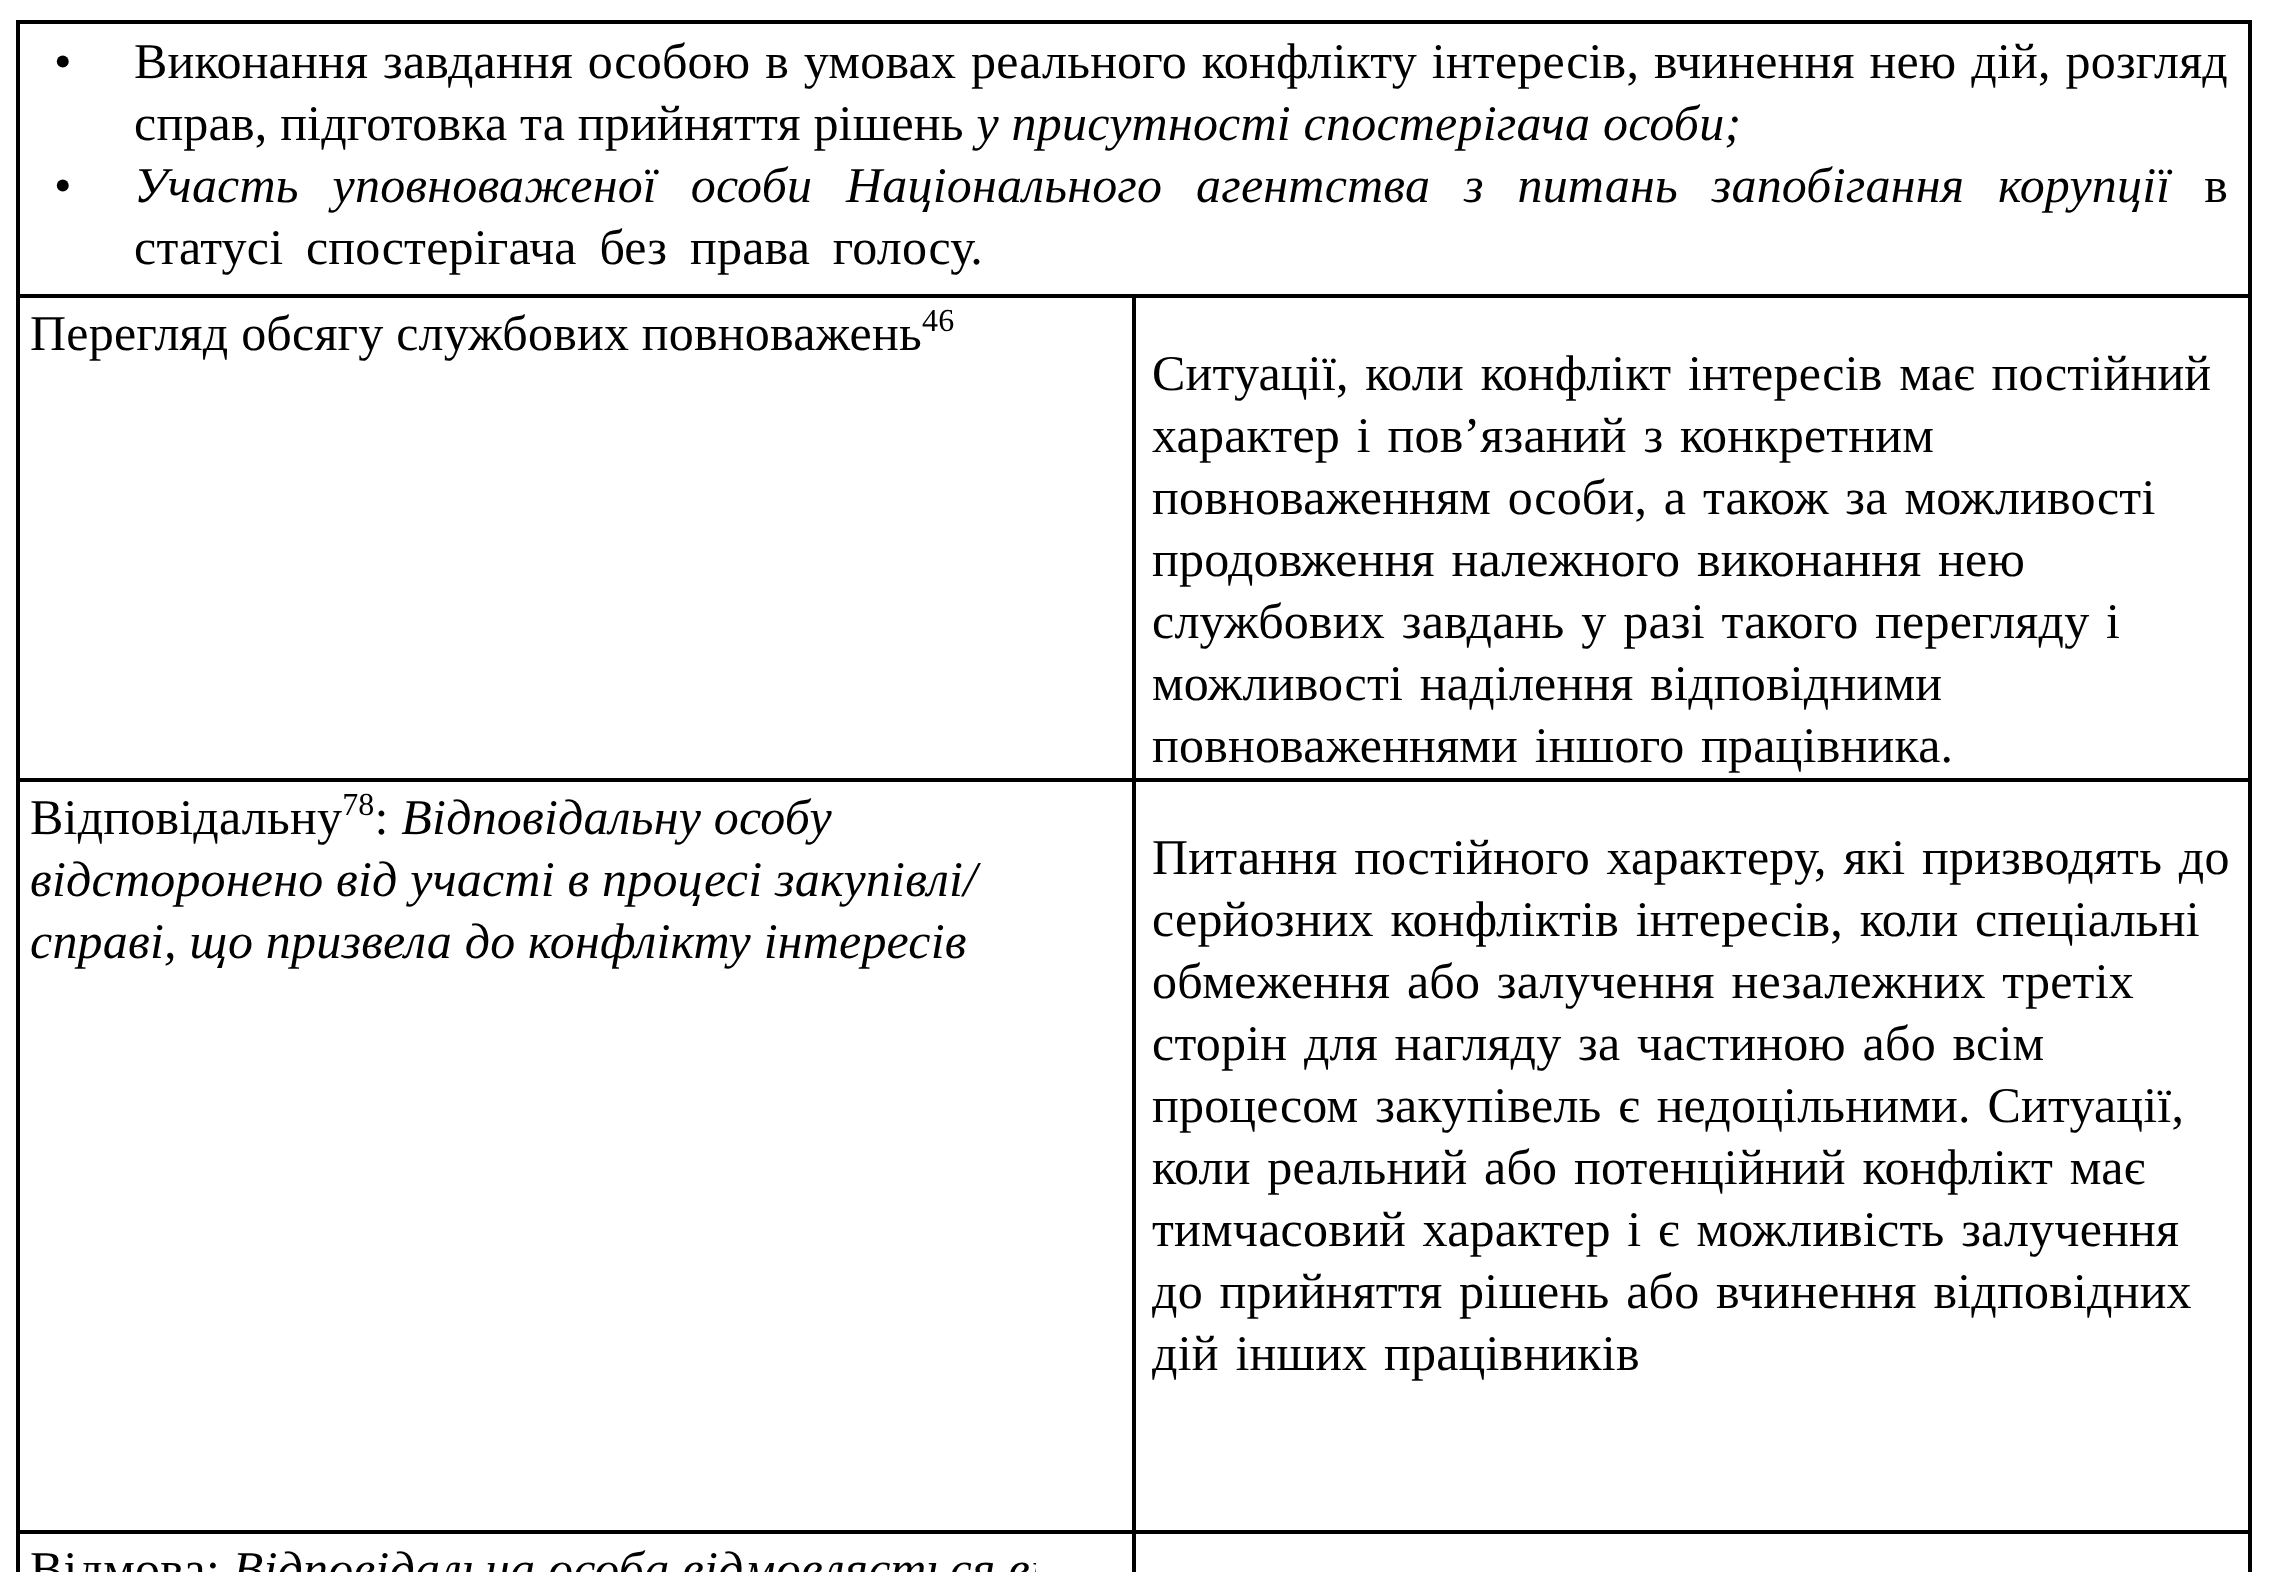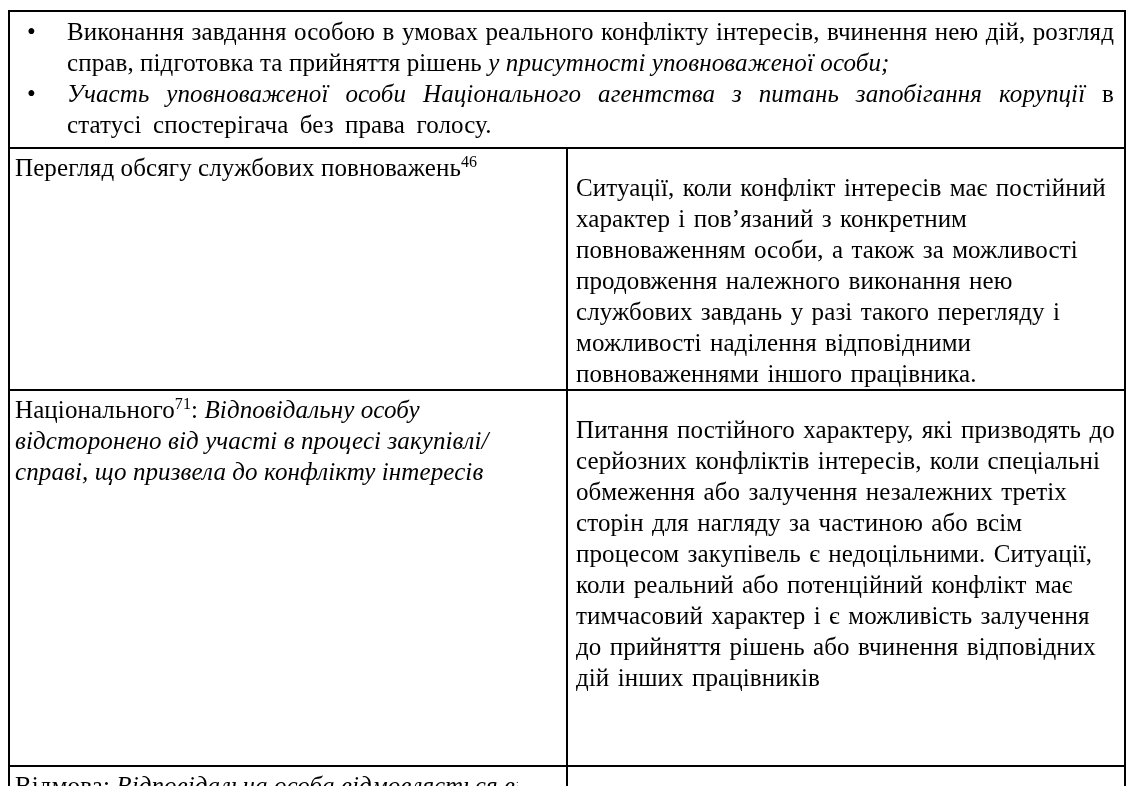--- a/index.html
+++ b/index.html
@@ -80,41 +80,41 @@
 </style>
 </head>
 <body>
 
 <table class="doc-table">
   <tbody>
       <tr class="row-bullets">
     <td colspan="2" class="bullets-cell">
       <div class="bullet-item">
         <span class="bullet-marker">•</span>
-        <span class="bullet-text"><span>Виконання завдання особою в умовах реального конфлікту інтересів, вчинення нею дій, розгляд справ, підготовка та прийняття рішень </span><em>у присутності уповноваженої особи;</em><span></span></span>
+        <span class="bullet-text"><span>Виконання завдання особою в умовах реального конфлікту інтересів, вчинення нею дій, розгляд справ, підготовка та прийняття рішень </span><em>у присутності спостерігача особи;</em><span></span></span>
       </div>
       <div class="bullet-item bullet-item-2">
         <span class="bullet-marker">•</span>
         <span class="bullet-text"><span></span><em>Участь уповноваженої особи Національного агентства з питань запобігання корупції</em><span> в статусі спостерігача без права голосу.</span></span>
       </div>
     </td>
   </tr>
 
   <tr class="row-measure-1">
     <td class="measure-cell">
       <span class="measure-title">Перегляд обсягу службових повноважень</span><sup>46</sup><span></span><em class="measure-desc"></em>
     </td>
     <td class="situation-cell">
       <div class="situation-text">Ситуації, коли конфлікт інтересів має постійний характер і пов’язаний з конкретним повноваженням особи, а також за можливості продовження належного виконання нею службових завдань у разі такого перегляду і можливості наділення відповідними повноваженнями іншого працівника.</div>
     </td>
   </tr>
 
   <tr class="row-measure-2">
     <td class="measure-cell">
-      <span class="measure-title">Національного</span><sup>71</sup><span>: </span><em class="measure-desc">Відповідальну особу відсторонено від участі в процесі закупівлі/справі, що призвела до конфлікту інтересів</em>
+      <span class="measure-title">Відповідальну</span><sup>78</sup><span>: </span><em class="measure-desc">Відповідальну особу відсторонено від участі в процесі закупівлі/справі, що призвела до конфлікту інтересів</em>
     </td>
     <td class="situation-cell">
       <div class="situation-text">Питання постійного характеру, які призводять до серйозних конфліктів інтересів, коли спеціальні обмеження або залучення незалежних третіх сторін для нагляду за частиною або всім процесом закупівель є недоцільними. Ситуації, коли реальний або потенційний конфлікт має тимчасовий характер і є можливість залучення до прийняття рішень або вчинення відповідних дій інших працівників</div>
     </td>
   </tr>
 
   <tr class="row-final">
     <td class="measure-cell">
       <span class="clip-line"><span class="measure-title">Відмова</span><sup></sup><span>: </span><em class="measure-desc">Відповідальна особа відмовляється від</em></span>
     </td>

